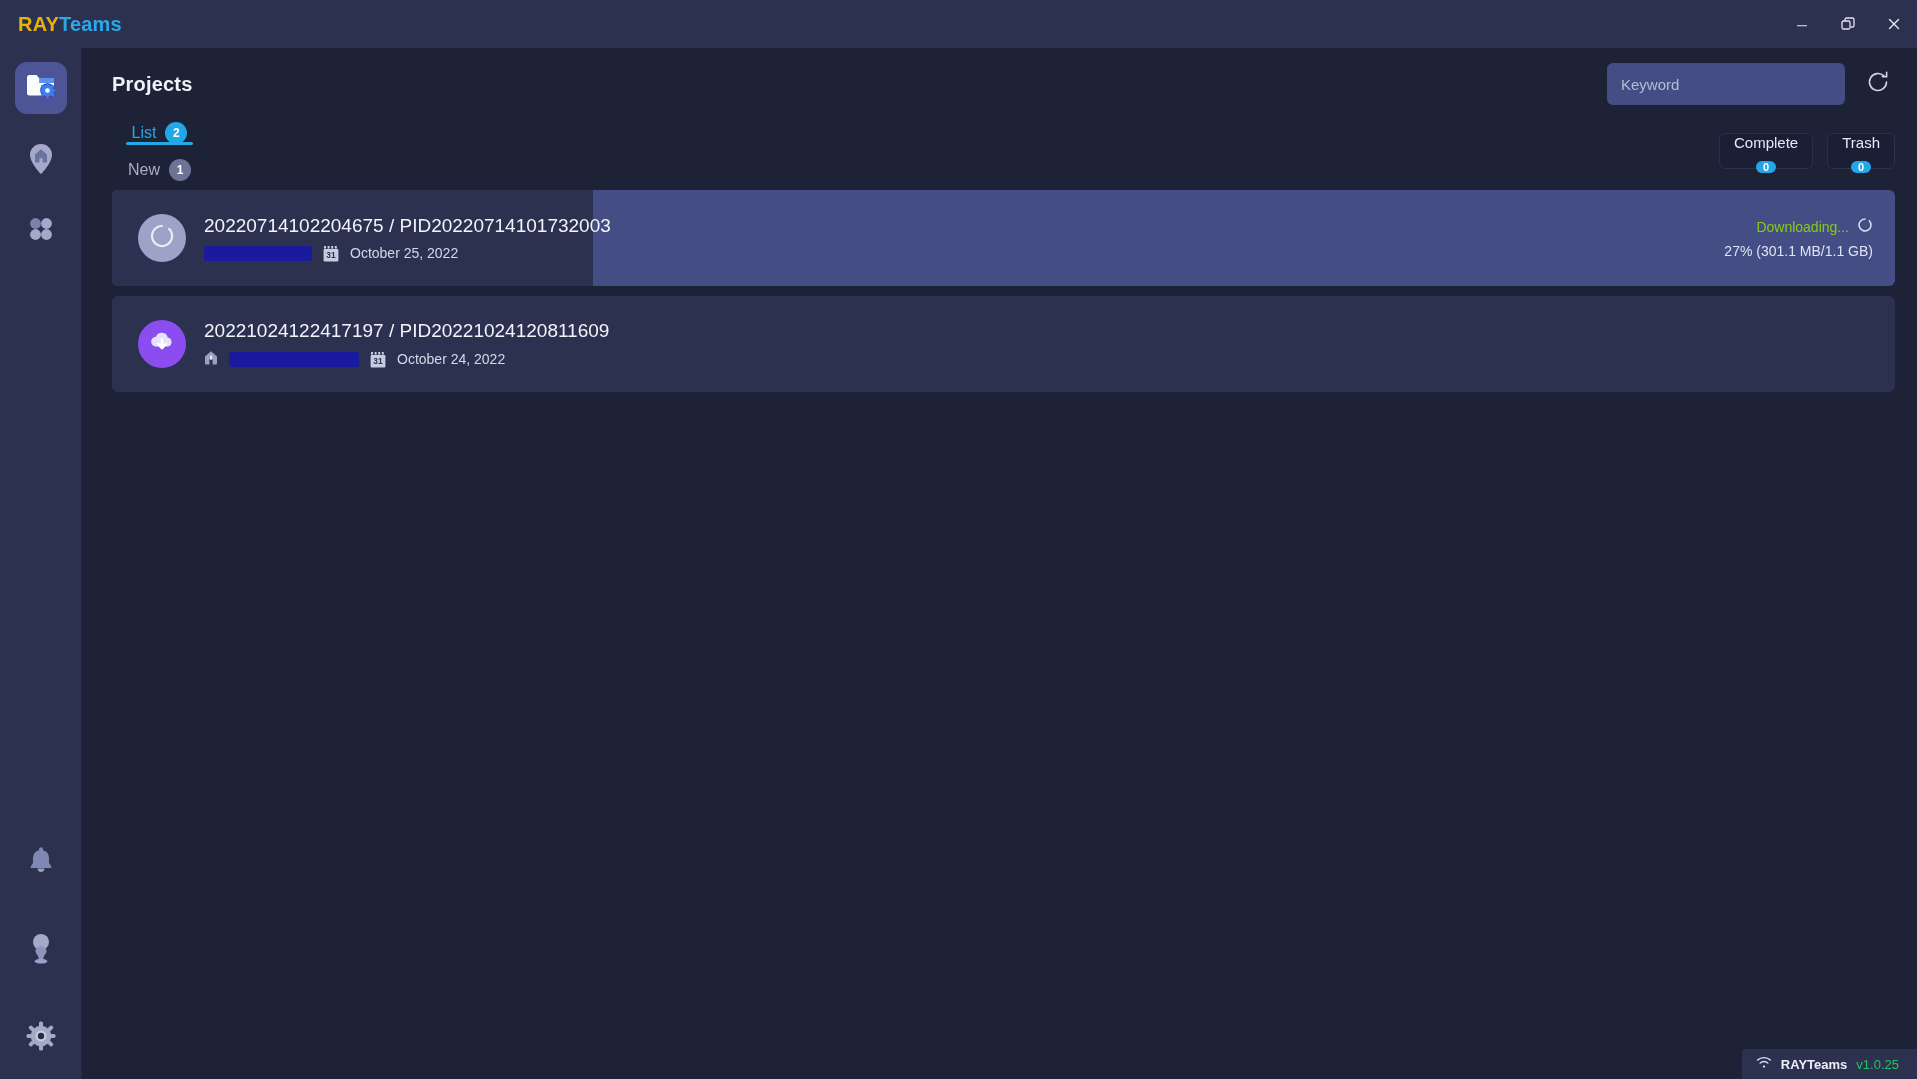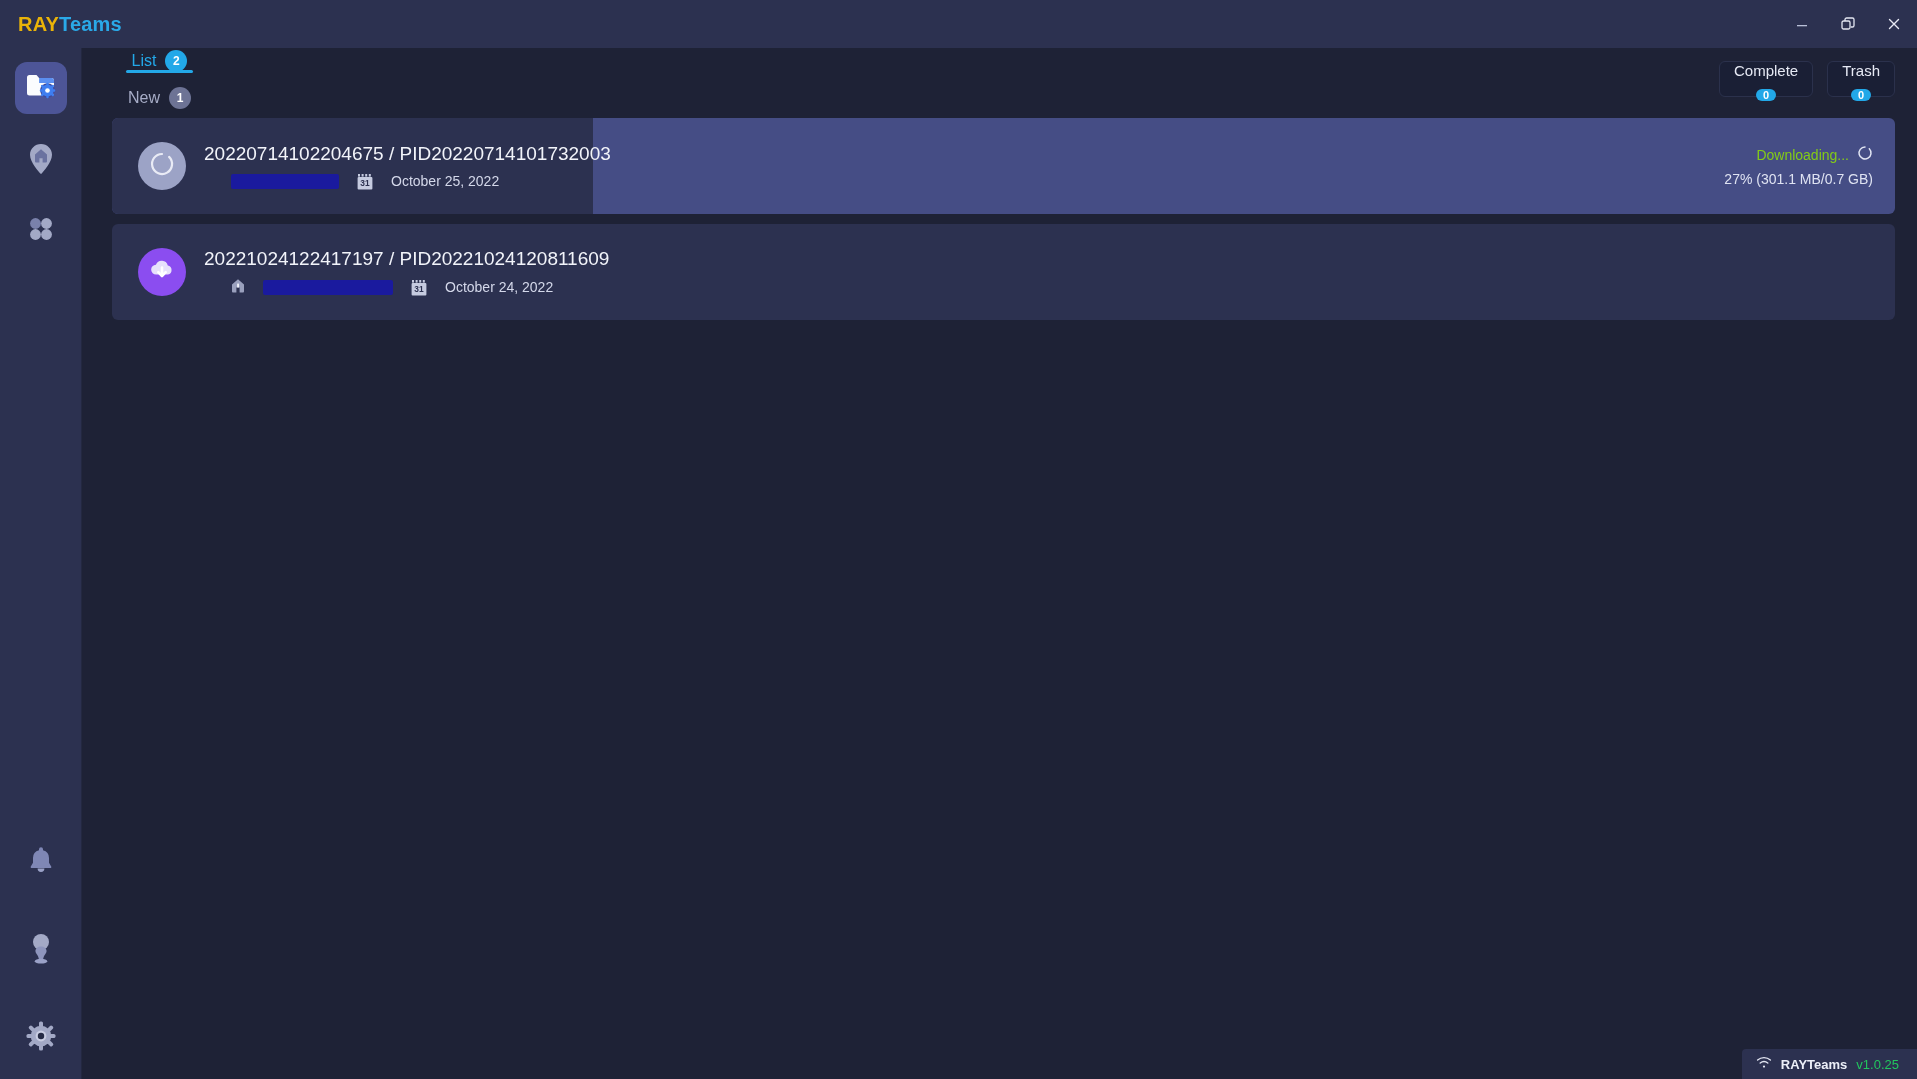--- a/index.html
+++ b/index.html
@@ -115,21 +115,21 @@
     display: flex; align-items: center; padding: 0 22px 0 26px;
   }
   .avatar {
     width: 48px; height: 48px; border-radius: 50%;
     display: flex; align-items: center; justify-content: center; flex: 0 0 48px;
   }
   .avatar.spinner-av { background: #9ca3c6; }
   .avatar.cloud-av { background: #8b4df0; }
   .row-texts { margin-left: 18px; display: flex; flex-direction: column; gap: 8px; min-width: 0; }
   .row-title { font-size: 19px; color: #f2f4fa; white-space: nowrap; }
-  .row-meta { display: flex; align-items: center; gap: 18px; margin-left: 27px; }
+  .row-meta { display: flex; align-items: center; gap: 11px; }
   .redacted { height: 15px; border-radius: 2px; background: #1a1a9e; display: block; }
   .redacted.w1 { width: 108px; }
   .redacted.w2 { width: 130px; }
   .meta-date { font-size: 14px; color: #d4d8ea; white-space: nowrap; }
   .cal-icon { width: 16px; height: 17px; position: relative; flex: 0 0 16px; }
 
   .row-status {
     margin-left: auto; display: flex; flex-direction: column;
     align-items: flex-end; gap: 6px; text-align: right;
   }
@@ -261,20 +261,34 @@
               <circle cx="15" cy="15" r="5.4" fill="#c9cde2"></circle>
               <circle cx="15" cy="15" r="3.2" fill="#262b45"></circle>
             </svg>
           </span>
         </div>
       </div>
     </div>
 
     <div class="content">
 
+      <div class="header">
+        <div class="page-title">Projects</div>
+        <div class="header-right">
+          <input class="search-input" type="text" placeholder="Keyword" style="">
+          <div class="refresh-btn">
+            <span>
+              <svg width="26" height="26" viewBox="0 0 26 26" fill="none" stroke="#cfd4e6" stroke-width="1.6" stroke-linecap="round">
+                <path d="M21.5 13a8.5 8.5 0 1 1-2.6-6.1"></path>
+                <path d="M21.6 3.4v4.2h-4.2"></path>
+              </svg>
+            </span>
+          </div>
+        </div>
+      </div>
 
       <div class="tabrow">
         <div class="tabs">
           <div class="tab active">
             <span>List</span>
             <span class="badge cyan">2</span>
           </div>
           <div class="tab">
             <span>New</span>
             <span class="badge gray">1</span>
@@ -323,21 +337,21 @@
             </div>
             <div class="row-status">
               <div class="status-line">
                 <span class="status-text">Downloading...</span>
                 <span>
                   <svg width="16" height="16" viewBox="0 0 16 16" fill="none" stroke="#dfe3f2" stroke-width="1.5" stroke-linecap="round">
                     <path class="spin" d="M8 2a6 6 0 1 0 4.3 1.8"></path>
                   </svg>
                 </span>
               </div>
-              <div class="status-sub">27% (301.1 MB/0.7 GB)</div>
+              <div class="status-sub">27% (301.1 MB/1.1 GB)</div>
             </div>
           </div>
         </div>
 
         <div class="row">
           <div class="row-inner">
             <div class="avatar cloud-av">
               <span>
                 <svg width="28" height="28" viewBox="0 0 28 28">
                   <path d="M8.2 18.5a4.9 4.9 0 0 1-.3-9.8A6.3 6.3 0 0 1 19.8 9.5a4.6 4.6 0 0 1 .2 9z" fill="#e7e1fb"></path>

